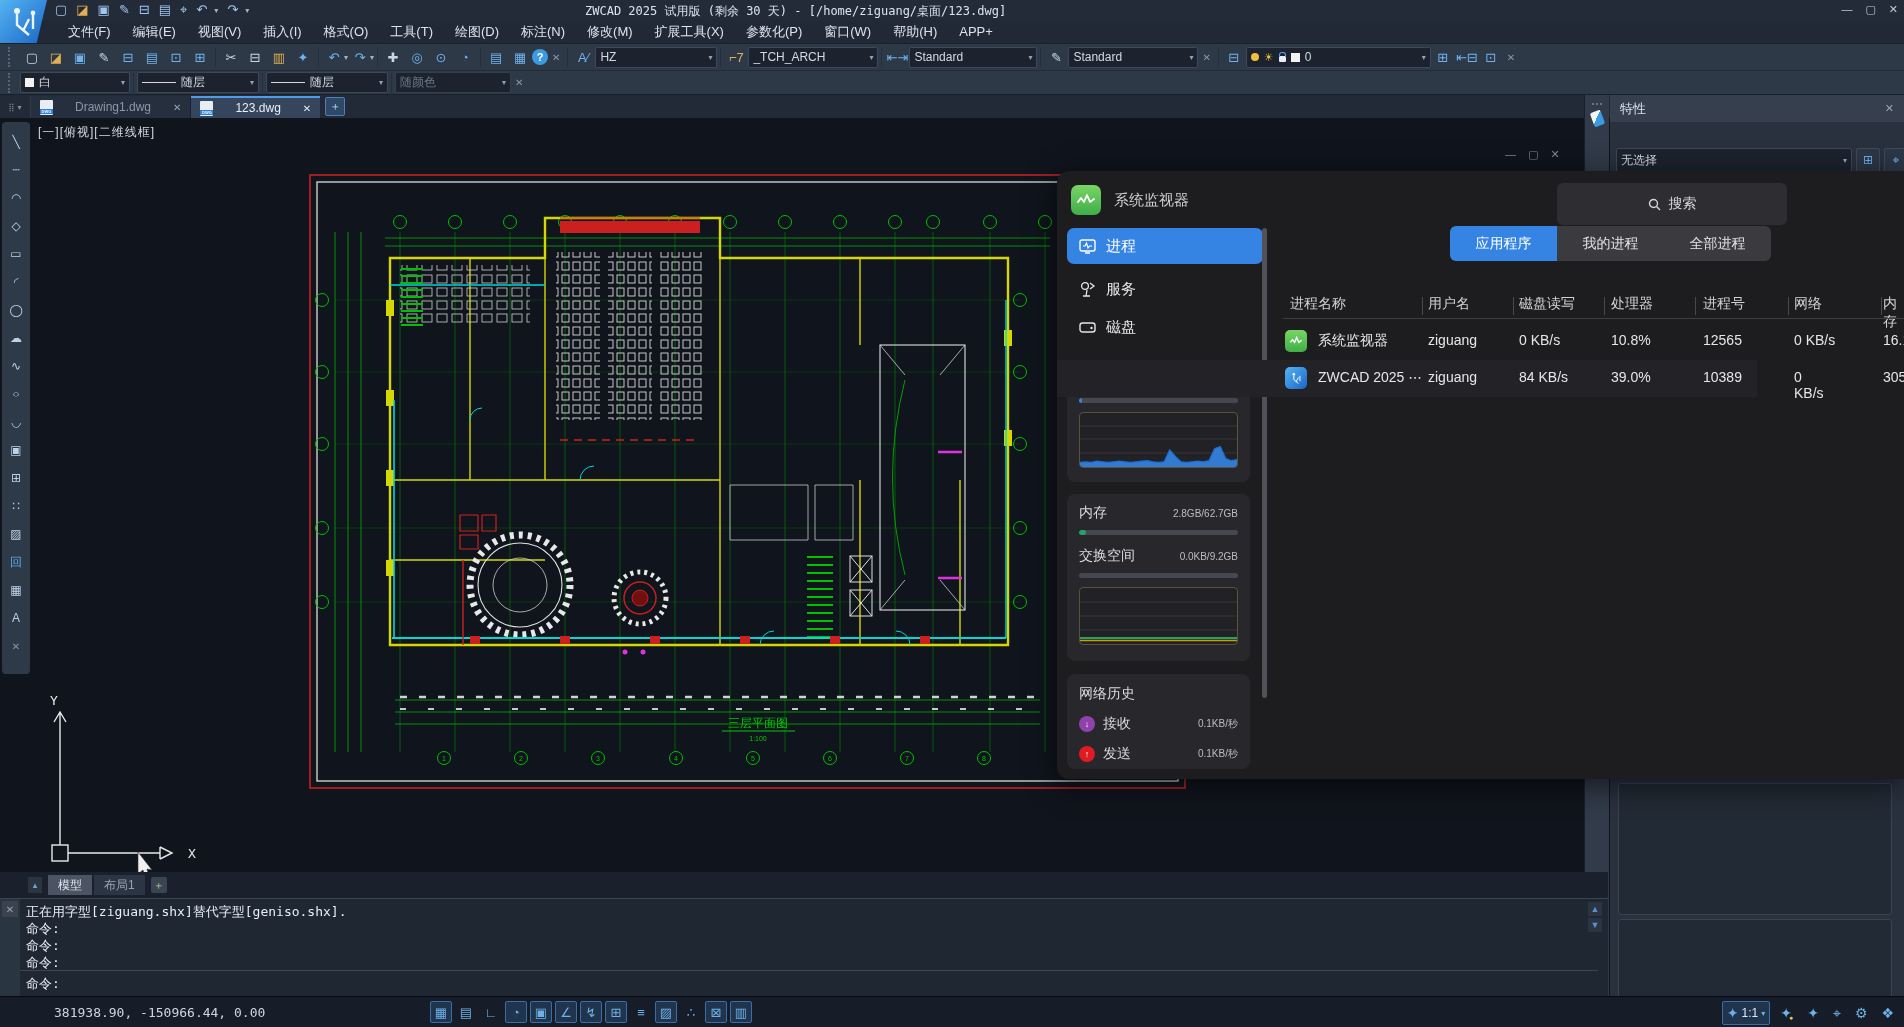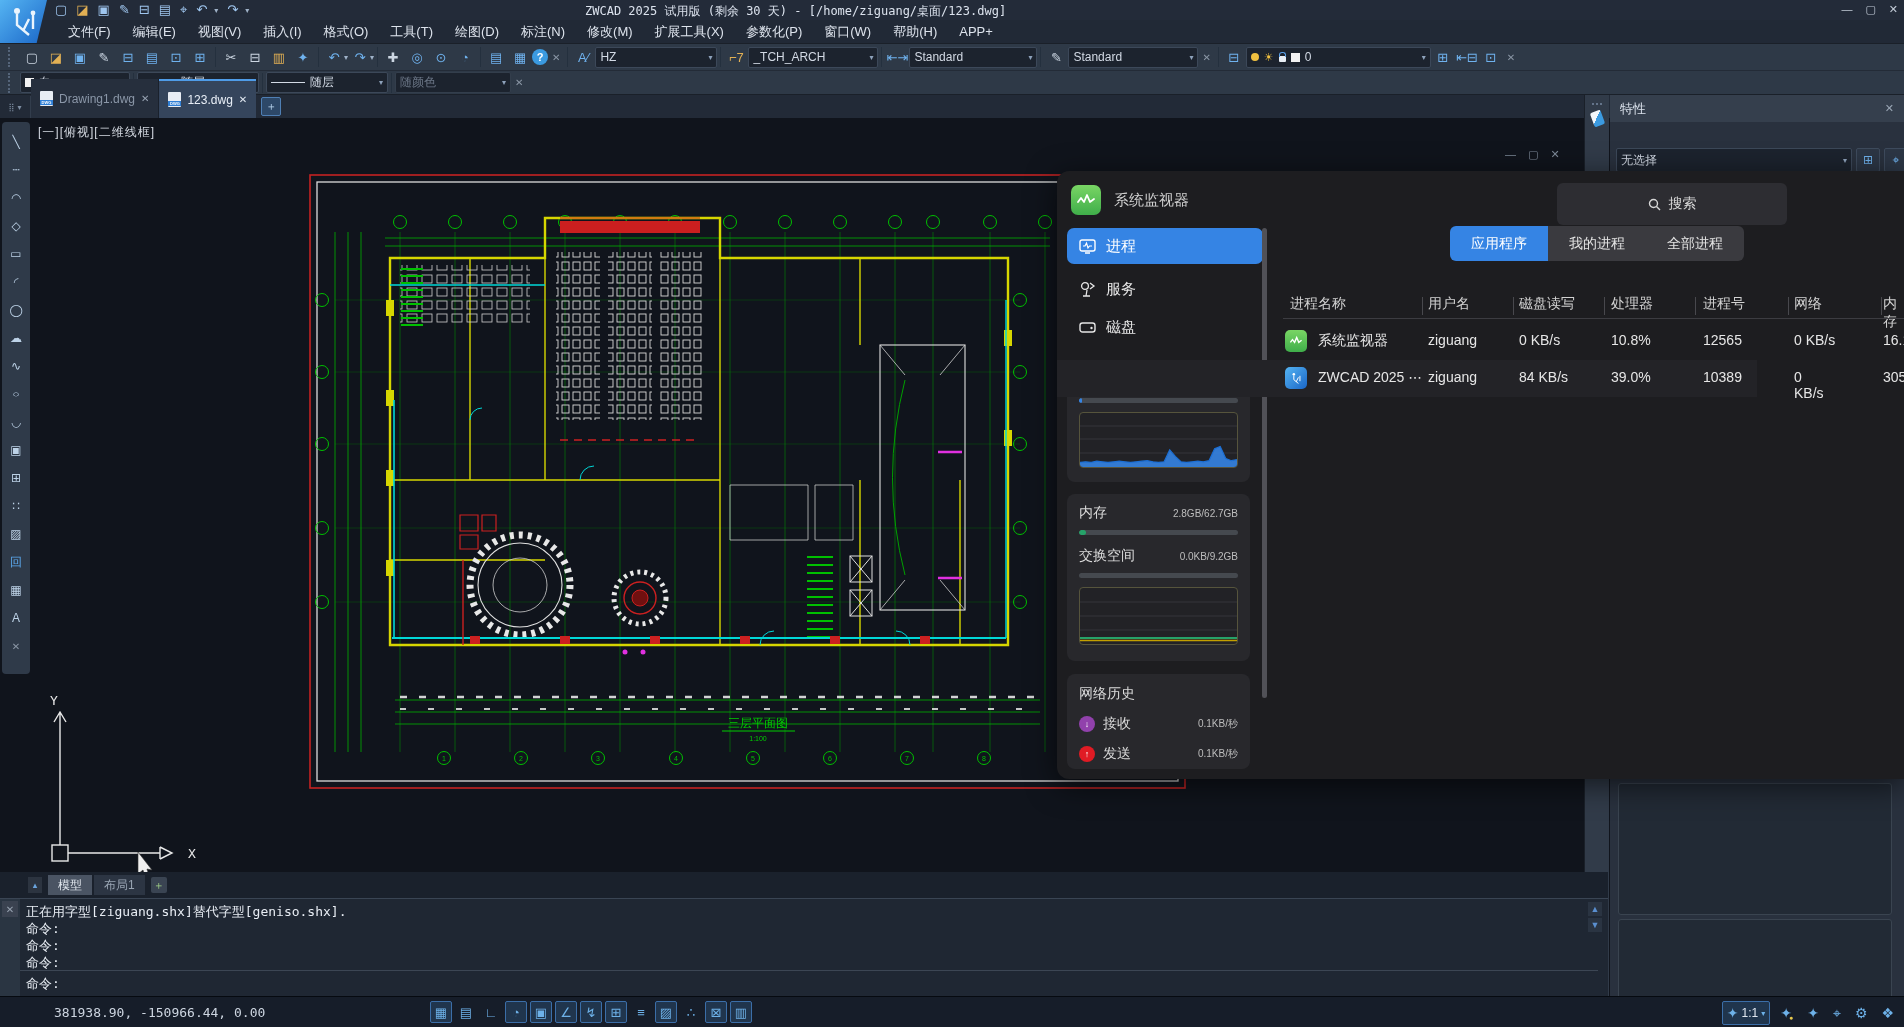--- a/index.html
+++ b/index.html
@@ -30,21 +30,21 @@
   .dd.dis{color:#6b7686;border-color:#333e4c;}
   .swatch{width:9px;height:9px;background:#f2f2f2;display:inline-block;}
   .lineglyph{display:inline-block;width:34px;height:1px;background:#d3dae5;}
   .minilock{width:7px;height:6px;background:#e8eef5;border-radius:1px;position:relative;margin-top:3px;}
   .minilock:before{content:"";position:absolute;top:-4px;left:0px;width:5px;height:4px;border:1px solid #5aa0e8;border-bottom:none;border-radius:3px 3px 0 0;}
   .helpi{width:16px;height:16px;border-radius:50%;background:#3b9ae0;color:#fff;font-size:11px;display:flex;align-items:center;justify-content:center;font-weight:bold;}
   .tx{color:#8b97a6;font-size:10px;margin:0 4px;}
   
   .tabbar{left:0;top:95px;width:1904px;height:23px;background:#222a37;display:flex;align-items:flex-end;}
   .tabgrip{width:30px;height:22px;border-right:1px solid #323d4c;display:flex;align-items:center;justify-content:center;gap:3px;color:#7e8ea2;font-size:8px;}
-  .dtab{height:39px;display:flex;align-items:center;gap:6px;padding:8px 9px;font-size:12px;box-sizing:border-box;}
+  .dtab{height:22px;display:flex;align-items:center;gap:22px;padding:8px 9px;font-size:12px;box-sizing:border-box;}
   .dtab.inactive{background:#262f3d;color:#8b97a8;border-right:1px solid #1a212c;}
   .dtab.active{background:#35455c;color:#e9eff7;border-top:2px solid #4f9ce8;}
   .dwgic{width:13px;height:15px;background:#e8edf4;border-radius:1px;position:relative;}
   .dwgic:after{content:"DWG";position:absolute;bottom:1px;left:0;right:0;background:#2f7fd6;color:#fff;font-size:4px;text-align:center;font-weight:bold;}
   .tclose{font-size:10px;color:#97a3b2;}
   .newtab{width:18px;height:17px;background:#2d4868;border:1px solid #4f7fb4;border-radius:2px;color:#bcd8f2;font-size:11px;display:flex;align-items:center;justify-content:center;margin:0 0 2px 5px;}
   
   .canvas{left:30px;top:118px;width:1550px;height:754px;background:#10141c;overflow:hidden;}
   .vplabel{left:8px;top:6px;font-size:12px;color:#d6dbe3;letter-spacing:1px;}
   .childbtns{left:1475px;top:30px;display:flex;gap:12px;color:#7e8a99;font-size:11px;}
@@ -62,21 +62,21 @@
   .navbtn.sel{background:#3584e4;color:#fff;}
   .mcard{left:10px;width:183px;background:#28282c;border-radius:8px;box-sizing:border-box;padding:10px 12px;}
   .mrow{display:flex;justify-content:space-between;align-items:baseline;}
   .mlab{font-size:14px;color:#dadada;} .mval{font-size:10px;color:#bdbdbd;}
   .mbar{height:5px;background:#45494f;border-radius:3px;margin-top:8px;position:relative;overflow:hidden;}
   .mfill{position:absolute;left:0;top:0;bottom:0;border-radius:3px;}
   .mchart{margin-top:9px;border:1px solid #56543c;border-radius:4px;background:#222226;}
   .netrow{display:flex;align-items:center;gap:8px;margin-top:12px;}
   .netic{width:16px;height:16px;border-radius:50%;color:#fff;font-size:9px;display:flex;align-items:center;justify-content:center;}
   .sidescroll{left:205px;top:57px;width:5px;height:470px;background:#515157;border-radius:3px;}
-  .fseg{height:35px;width:98px;display:flex;align-items:center;justify-content:center;font-size:14px;background:#3a3a3f;color:#e3e3e3;}
+  .fseg{height:35px;width:107px;display:flex;align-items:center;justify-content:center;font-size:14px;background:#3a3a3f;color:#e3e3e3;}
   .fseg.sel{background:#3584e4;color:#fff;}
   .th{position:absolute;font-size:14px;color:#d2d2d2;top:0;}
   .tsepv{position:absolute;top:2px;width:1px;height:18px;background:#48484d;}
   .trowtxt{position:absolute;font-size:14px;color:#e6e6e6;}
   
   .propstrip{left:1584px;top:95px;width:24px;height:901px;background:#313b49;border-left:1px solid #1a2029;}
   .proppanel{left:1610px;top:95px;width:294px;height:901px;background:#29313e;}
   .ppheader{height:27px;background:#353f4d;display:flex;align-items:center;padding:0 10px;font-size:13px;color:#dbe2ec;}
   .ppbtn{width:22px;height:22px;border:1px solid #3e4b5d;background:#2c3645;border-radius:2px;display:flex;align-items:center;justify-content:center;color:#6fb2ee;font-size:12px;}
   .ppinner{position:absolute;left:8px;width:272px;background:#222a35;border:1px solid #3a4450;border-radius:3px;}

